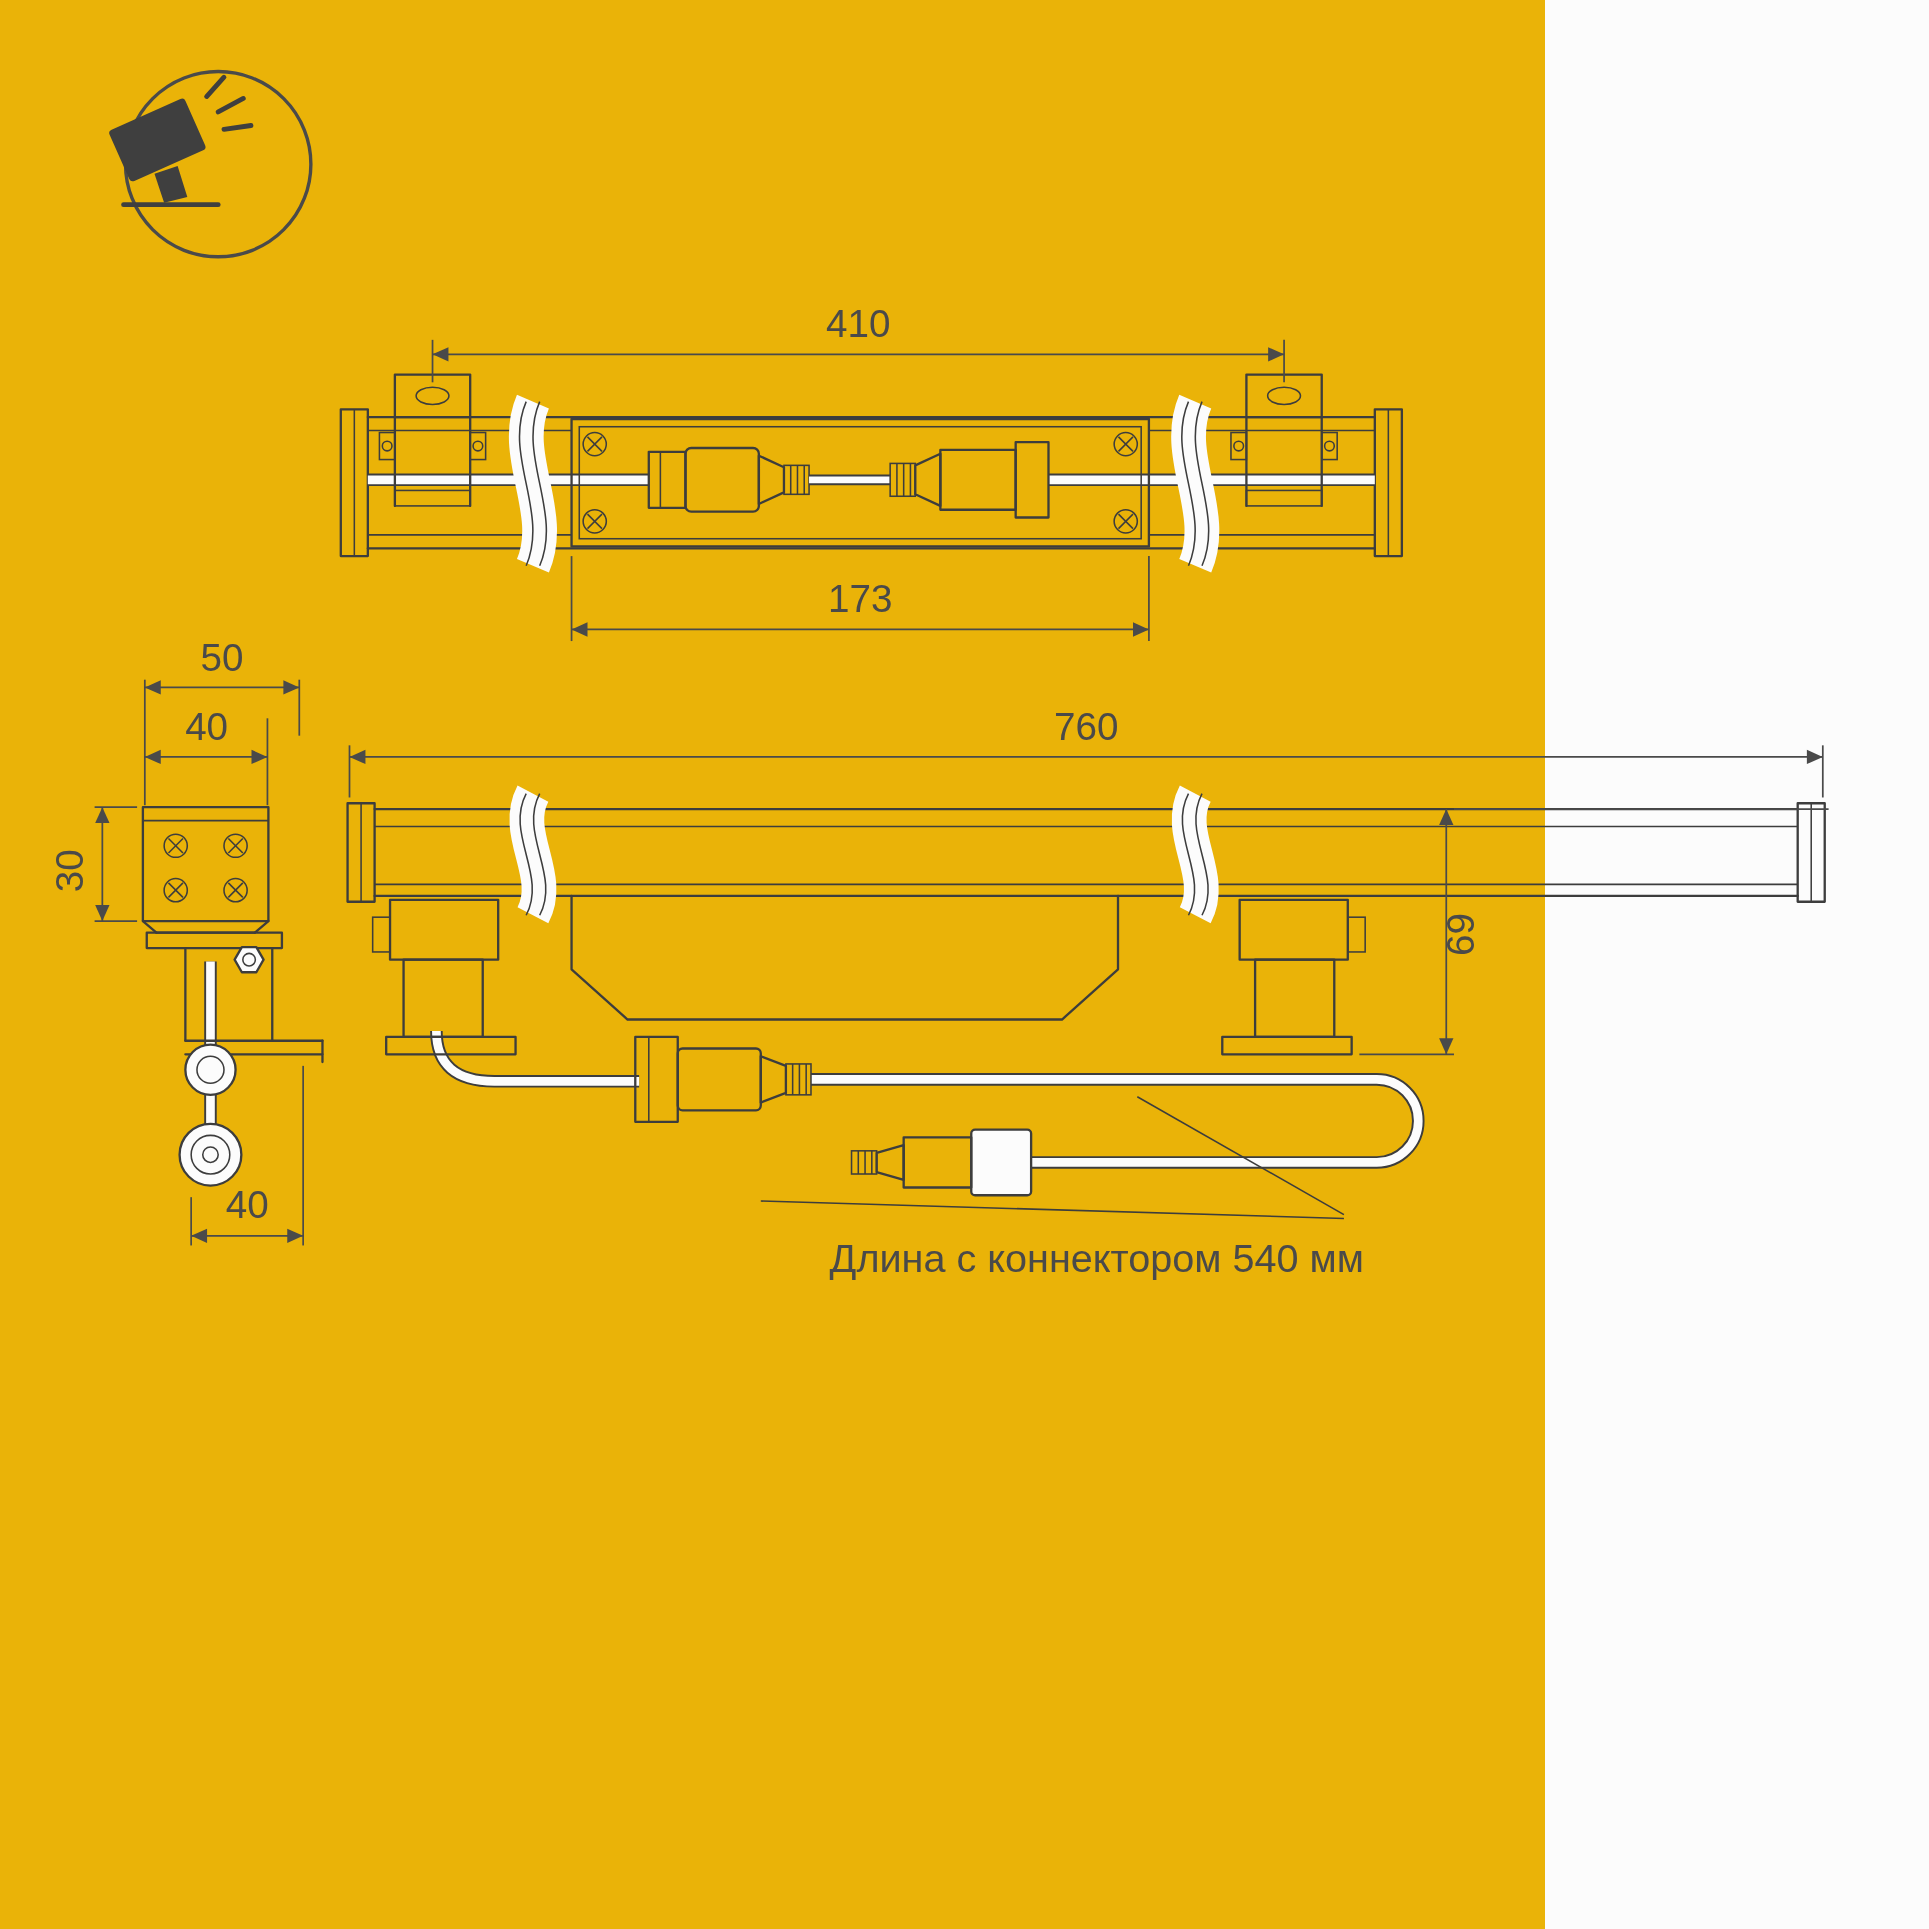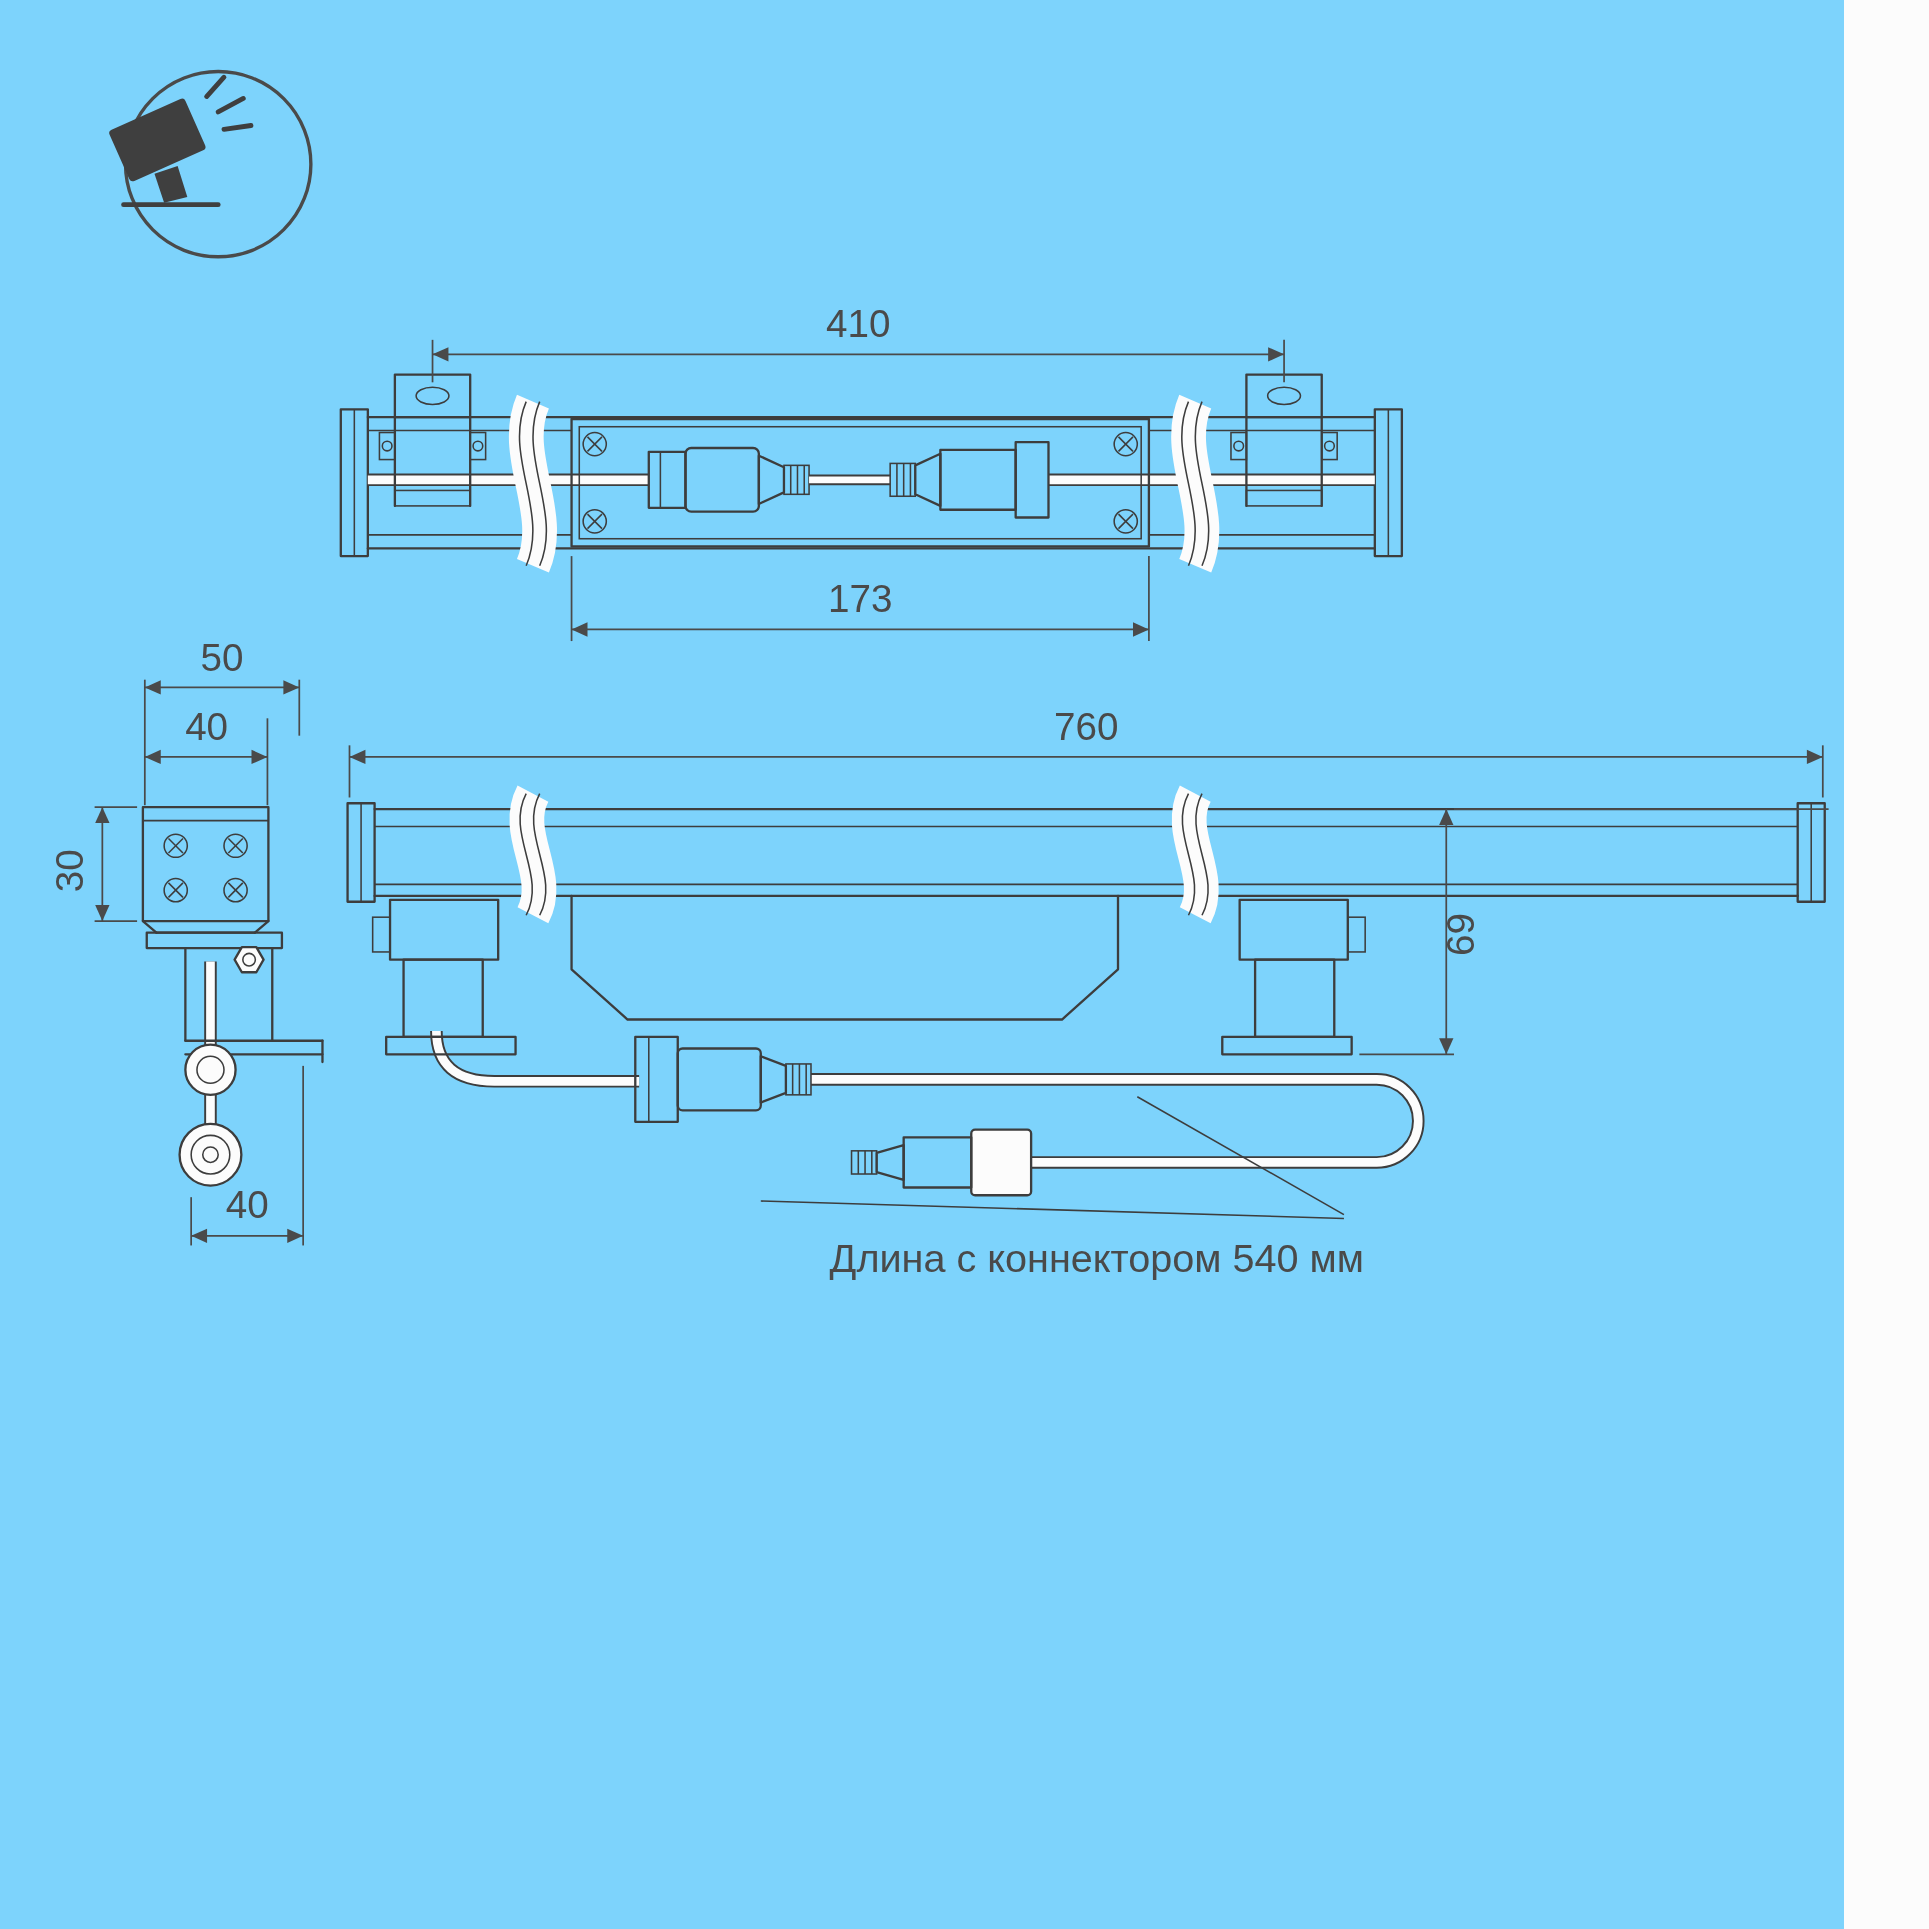--- a/index.html
+++ b/index.html
@@ -1,16 +1,16 @@
 <!DOCTYPE html>
 <html><head>
 <meta charset="utf-8">
 <style>
   html,body{margin:0;padding:0;background:#fcfcfc;}
-  .canvas{width:1844px;height:1929px;background:#7dd3fc;position:relative;}
+  .canvas{width:1545px;height:1929px;background:#eab308;position:relative;}
   svg{display:block;}
   text{font-family:"Liberation Sans","DejaVu Sans",sans-serif;fill:#4a4a4a;}
   .dim-text{font-size:40px;}
   .note-text{font-size:41px;}
   .geo{stroke:#3d3d3d;fill:none;stroke-width:2.4;stroke-linecap:round;stroke-linejoin:round;}
   .geo-thin{stroke:#3d3d3d;fill:none;stroke-width:1.6;}
   .dim{stroke:#4a4a4a;fill:none;stroke-width:1.8;}
   .cable-outer{stroke:#3d3d3d;fill:none;stroke-width:13;stroke-linecap:butt;}
   .cable-inner{stroke:#fcfcfc;fill:none;stroke-width:9;stroke-linecap:butt;}
   .cable-outer-s{stroke:#3d3d3d;fill:none;stroke-width:11;stroke-linecap:butt;}

